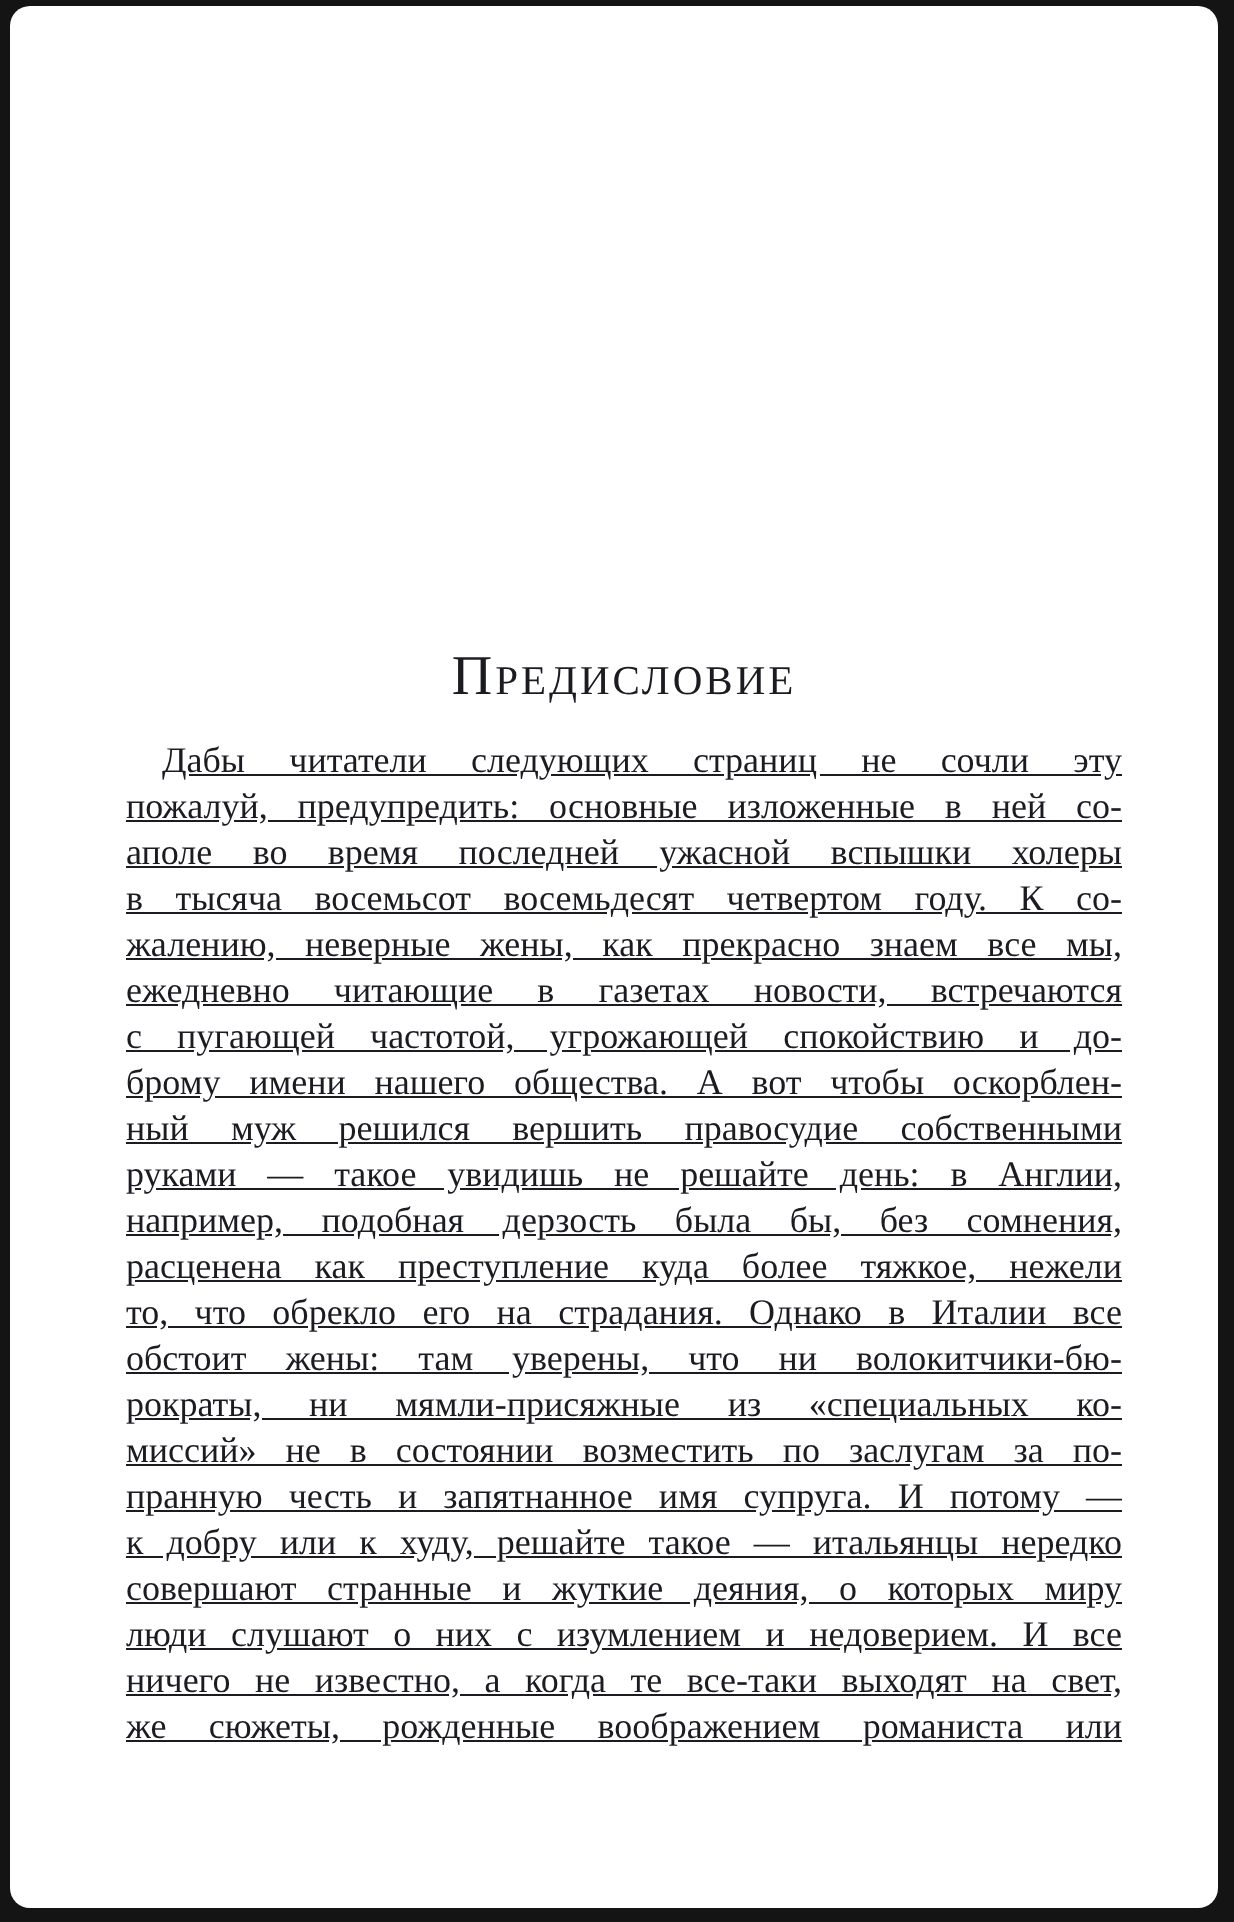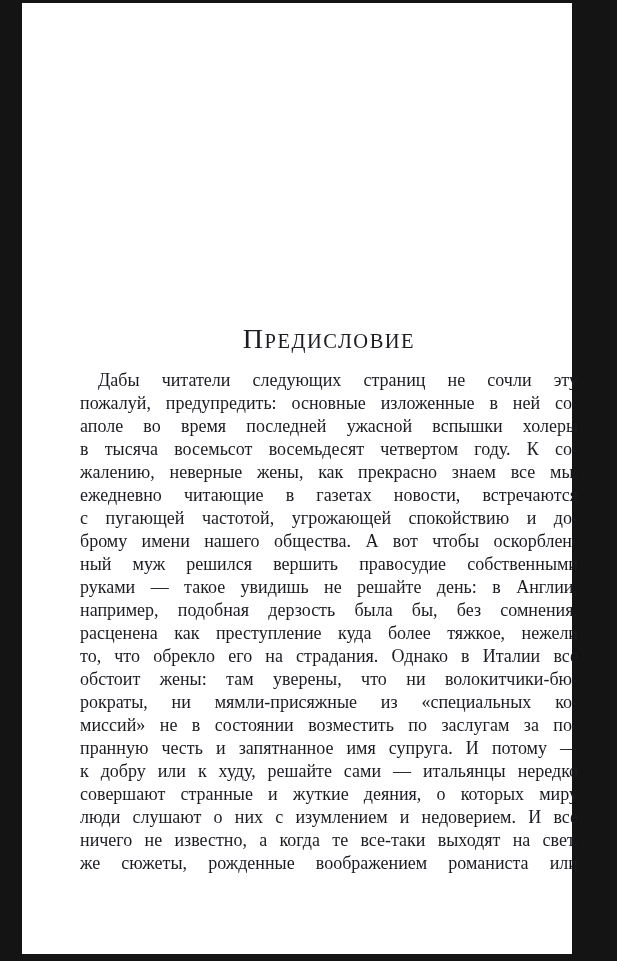--- a/index.html
+++ b/index.html
@@ -15,23 +15,24 @@
     position:relative;
     overflow:hidden;
   }
   .scan-frame{
     position:absolute;
     left:0;top:0;width:617px;height:961px;
     background:var(--frame);
   }
   .page{
     position:absolute;
-    left:22px;top:3px;
-    width:550px;height:951px;
+    left:5px;top:3px;
+    width:604px;height:951px;
     background:var(--paper);
+    border-radius:10px;
   }
   .chapter-title{
     position:absolute;
     top:320px;left:58px;width:498px;
     text-align:center;
     color:var(--ink);
     white-space:nowrap;
   }
   .chapter-title .cap{
     font-size:28px;
@@ -46,20 +47,21 @@
     top:366px;left:58px;width:498px;
     color:var(--ink);
     font-size:18px;
     line-height:23px;
   }
   .line{
     height:23px;
     overflow:hidden;
     text-align:justify;
     text-align-last:justify;
+    text-decoration:underline;
   }
   .line.first{
     text-indent:18px;
   }
 </style>
 </head>
 <body>
 
 <div class="scan-frame">
   <div class="page">
@@ -79,21 +81,21 @@
       <div class="line">брому имени нашего общества. А вот чтобы оскорблен-</div>
       <div class="line">ный муж решился вершить правосудие собственными</div>
       <div class="line">руками — такое увидишь не решайте день: в Англии,</div>
       <div class="line">например, подобная дерзость была бы, без сомнения,</div>
       <div class="line">расценена как преступление куда более тяжкое, нежели</div>
       <div class="line">то, что обрекло его на страдания. Однако в Италии все</div>
       <div class="line">обстоит жены: там уверены, что ни волокитчики-бю-</div>
       <div class="line">рократы, ни мямли-присяжные из «специальных ко-</div>
       <div class="line">миссий» не в состоянии возместить по заслугам за по-</div>
       <div class="line">пранную честь и запятнанное имя супруга. И потому —</div>
-      <div class="line">к добру или к худу, решайте сами — итальянцы нередко</div>
+      <div class="line">к добру или к худу, решайте такое — итальянцы нередко</div>
       <div class="line">совершают странные и жуткие деяния, о которых миру</div>
       <div class="line">люди слушают о них с изумлением и недоверием. И все</div>
       <div class="line">ничего не известно, а когда те все-таки выходят на свет,</div>
       <div class="line">же сюжеты, рожденные воображением романиста или</div>
     </div>
 
   </div>
 </div>
 
 </body></html>

